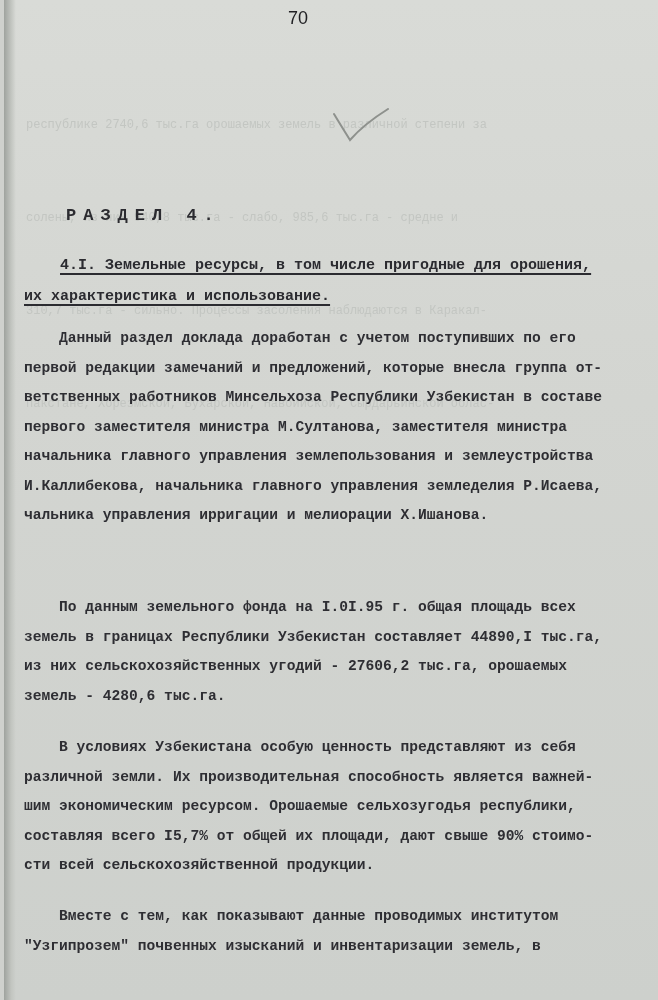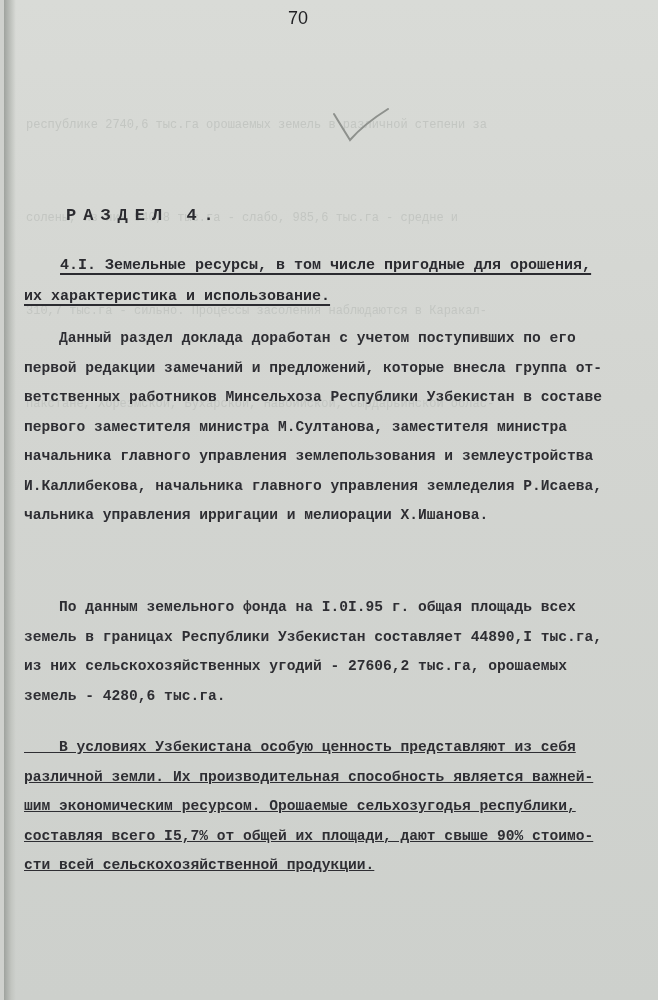--- a/index.html
+++ b/index.html
@@ -39,21 +39,21 @@
     }
     .subsection .line { display: block; white-space: pre; }
     .subsection .u { text-decoration: underline; text-decoration-thickness: 1.5px; text-underline-offset: 4px; }
     .para {
       position: absolute; left: 20px; width: 630px;
       font-size: 14.6px; font-weight: bold; line-height: 29.5px; color: #2e2e33;
     }
     .para .line { display: block; white-space: pre; }
     .p1 { top: 324px; }
     .p2 { top: 593px; }
-    .p3 { top: 733px; text-decoration: underline; }
+    .p3 { top: 733px; }
     .p4 { top: 902px; }
   </style>
 </head>
 <body>
 
 <div class="page">
   <div class="left-shadow"></div>
 
   <div class="page-number">70</div>
 
@@ -93,13 +93,17 @@
   </div>
 
   <div class="para p3">
     <span class="line">    В условиях Узбекистана особую ценность представляют из себя</span>
     <span class="line">различной земли. Их производительная способность является важней-</span>
     <span class="line">шим экономическим ресурсом. Орошаемые сельхозугодья республики,</span>
     <span class="line">составляя всего I5,7% от общей их площади, дают свыше 90% стоимо-</span>
     <span class="line">сти всей сельскохозяйственной продукции.</span>
   </div>
 
+  <div class="para p4">
+    <span class="line">    Вместе с тем, как показывают данные проводимых институтом</span>
+    <span class="line">"Узгипрозем" почвенных изысканий и инвентаризации земель, в</span>
+  </div>
 </div>
 
 </body></html>

